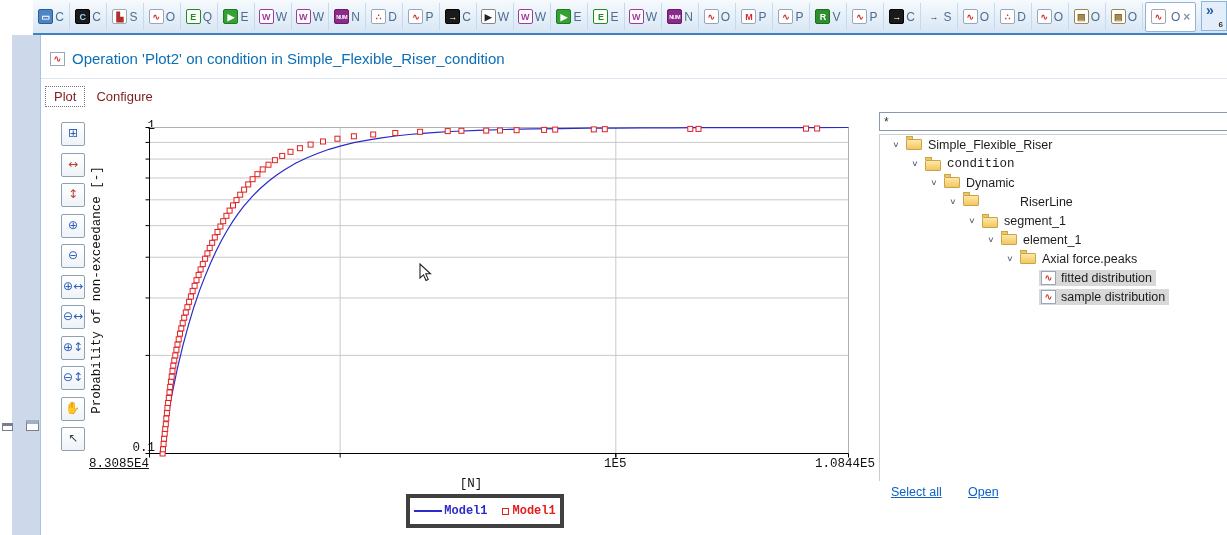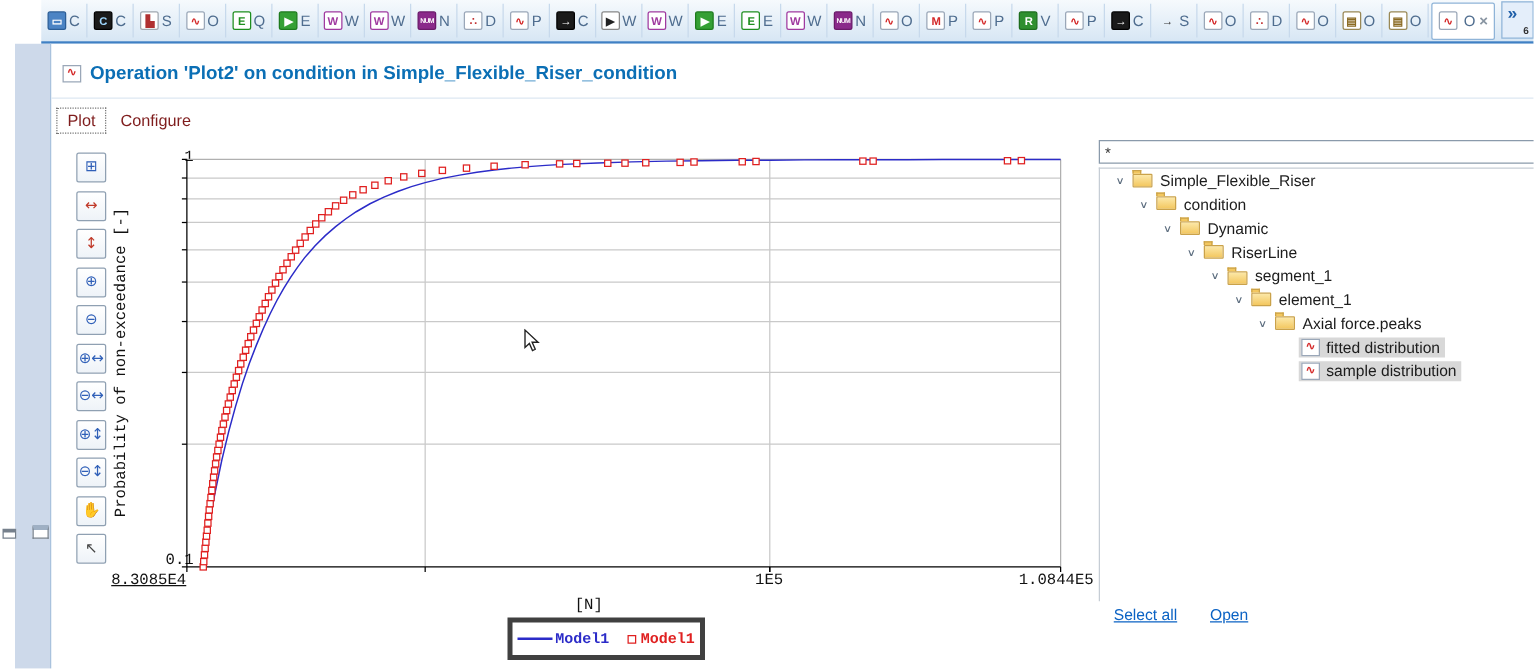--- a/index.html
+++ b/index.html
@@ -29,21 +29,21 @@
   
   #leftrail{position:absolute;left:12px;top:35px;width:28px;bottom:0;background:#cdd9ea;}
   .railico{position:absolute;box-sizing:border-box;background:#fff;border:1px solid #76808c;}
   #min-editor-icon{left:2px;top:423px;width:11px;height:8px;border-top:3px solid #76808c;}
   #restore-view-icon{left:26px;top:420px;width:13px;height:11px;border-top:4px solid #9fb0c4;}
 
   
   #main{position:absolute;left:40px;top:35px;right:0;bottom:0;background:#fff;
     border-left:1px solid #a9c2dd;}
   #header-icon{position:absolute;left:9px;top:17px;}
-  #page-title{position:absolute;left:31px;top:15px;font-size:15px;font-weight:bold;color:#0b6fb5;}
+  #page-title{position:absolute;left:31px;top:15px;font-size:15px;font-weight:normal;color:#0b6fb5;}
   #header-rule{position:absolute;left:0;right:0;top:43px;height:1px;background:#dde7f2;}
   #doctabs{position:absolute;left:4px;top:51px;display:flex;font-size:13px;color:#7f1d1d;}
   .doctab{padding:2px 8px;margin-right:2px;border:1px solid transparent;}
   .doctab.active{border:1px dotted #777;}
 
   
   .pbtn{position:absolute;left:20px;width:24px;height:24px;box-sizing:border-box;
     background:linear-gradient(#ffffff,#eef3f8);border:1px solid #8fa0b2;border-radius:2px;
     text-align:center;font-size:12px;line-height:21px;cursor:default;
     font-family:"DejaVu Sans",sans-serif;}
@@ -269,35 +269,35 @@
     <div id="treebox">
         <div class="trow" style="padding-left: 6px;">
           <span class="texp">∨</span>
           <span style="display: inline-flex; align-items: center;">
             <span class="folder-icon"></span>
             <span>Simple_Flexible_Riser</span>
           </span>
         </div>
         <div class="trow" style="padding-left: 25px;">
           <span class="texp">∨</span>
-          <span style="display: inline-flex; align-items: flex-start;">
+          <span style="display: inline-flex; align-items: flex-end; font-family: Liberation Mono, monospace;">
             <span class="folder-icon"></span>
             <span>condition</span>
           </span>
         </div>
         <div class="trow" style="padding-left: 44px;">
           <span class="texp">∨</span>
           <span style="display: inline-flex; align-items: center;">
             <span class="folder-icon"></span>
             <span>Dynamic</span>
           </span>
         </div>
         <div class="trow" style="padding-left: 63px;">
           <span class="texp">∨</span>
-          <span style="display: inline-flex; align-items: center;">
+          <span style="display: inline-flex;  gap: 35px;">
             <span class="folder-icon"></span>
             <span>RiserLine</span>
           </span>
         </div>
         <div class="trow" style="padding-left: 82px;">
           <span class="texp">∨</span>
           <span style="display: inline-flex; align-items: flex-end;">
             <span class="folder-icon"></span>
             <span>segment_1</span>
           </span>

